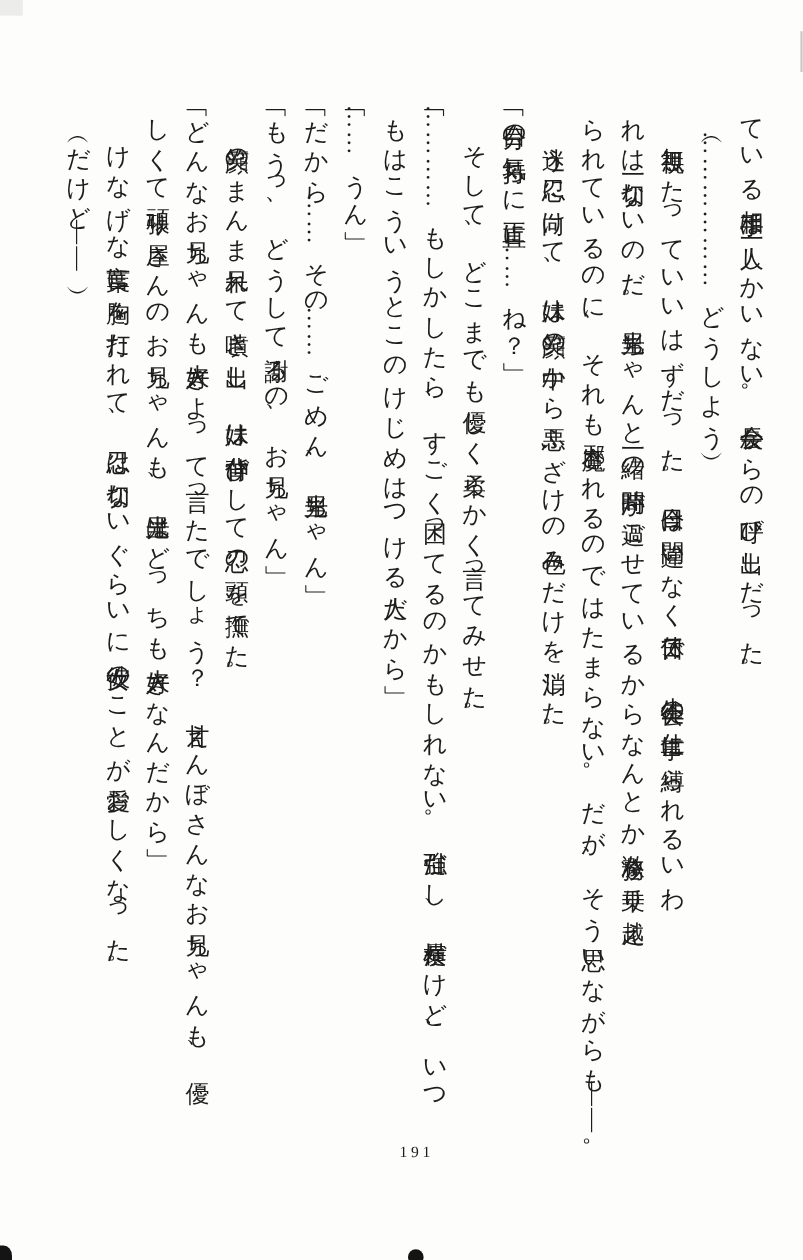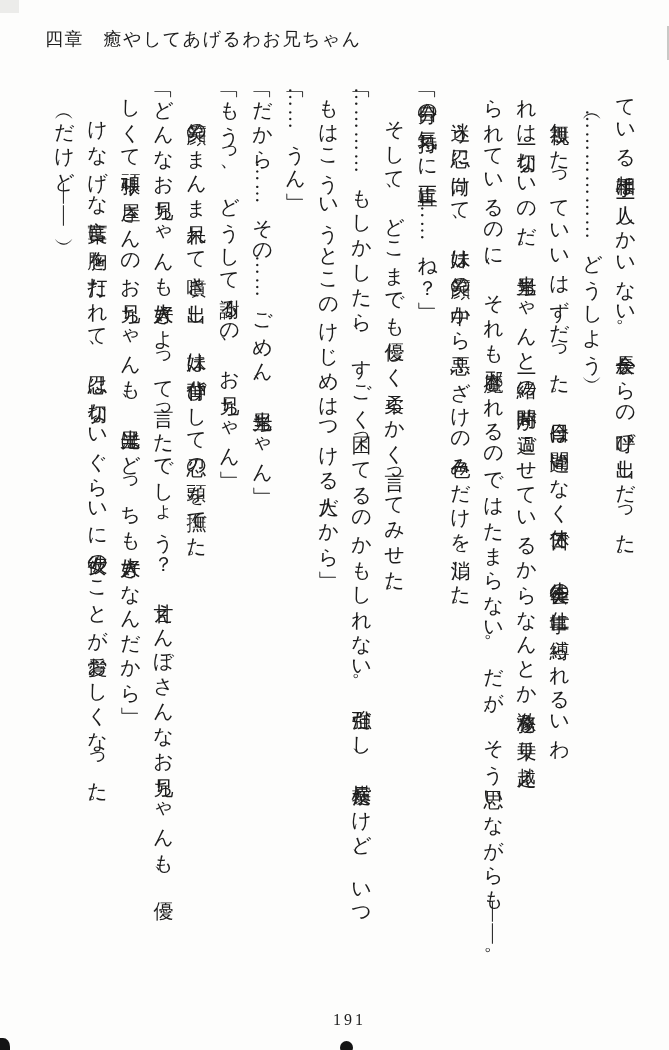--- a/index.html
+++ b/index.html
@@ -31,22 +31,22 @@
     font-size:20px;
     line-height:33px;
     letter-spacing:2px;
     white-space:pre;
   }
   .text-body .line{
     margin:0;
   }
   .page-number{
     position:absolute;
-    left:333px;top:1011px;
-    font-size:16px;
+    left:333px;top:952px;
+    font-size:13px;
     letter-spacing:3px;
   }
   
   .artifact{position:absolute;background:#141414;}
   .artifact-dot{
     left:340px;top:1041px;width:13px;height:13px;border-radius:50%;
   }
   .artifact-corner{
     left:0;top:1038px;width:10px;height:12px;
     border-radius:0 70% 0 0;
@@ -56,21 +56,20 @@
   }
   .artifact-rightedge{
     right:0;top:26px;width:2px;height:34px;background:#c9c9c6;
   }
 </style>
 </head>
 <body>
 
 <div class="page">
 
-  <div class="chapter-header">四章　癒やしてあげるわお兄ちゃん</div>
 
   <div class="text-body"><div class="line">ている相手は一人しかいない。会長からの呼び出しだった。</div><div class="line">　（………………どうしよう）</div><div class="line">　無視したっていいはずだった。今日は間違いなく休日で、生徒会の仕事に縛られるいわ</div><div class="line">れは一切ないのだ。光里ちゃんと一緒の時間が過ごせているからなんとか激務を乗り越え</div><div class="line">られているのに、それも邪魔されるのではたまらない。だが、そう思いながらも——。</div><div class="line">　迷う忍に向けて、妹は笑顔の中から悪ふざけの色みだけを消した。</div><div class="line">「自分の気持ちに正直に……ね？」</div><div class="line">　そして、どこまでも優しく柔らかく言ってみせた。</div><div class="line">「…………もしかしたら、すごく困ってるのかもしれない。強引だし、横暴だけど、いつ</div><div class="line">もはこういうとこのけじめはつける人だから」</div><div class="line">「……うん」</div><div class="line">「だから……その……ごめん、光里ちゃん」</div><div class="line">「もうっ、どうして謝るの、お兄ちゃん」</div><div class="line">　笑顔のまんま呆れて噴き出し、妹は背伸びして忍の頭を撫でた。</div><div class="line">「どんなお兄ちゃんも大好きよって言ったでしょう？　甘えんぼさんなお兄ちゃんも、優</div><div class="line">しくて頑張り屋さんのお兄ちゃんも、光里はどっちも大好きなんだから」</div><div class="line">　けなげな言葉に胸を打たれて、忍は切ないぐらいに彼女のことが愛おしくなった。</div><div class="line">　（だけど——）</div></div>
 
   <div class="page-number">191</div>
 
   <div class="artifact artifact-dot"></div>
   <div class="artifact artifact-corner"></div>
   <div class="artifact-topleft artifact"></div>
   <div class="artifact artifact-rightedge"></div>
 

